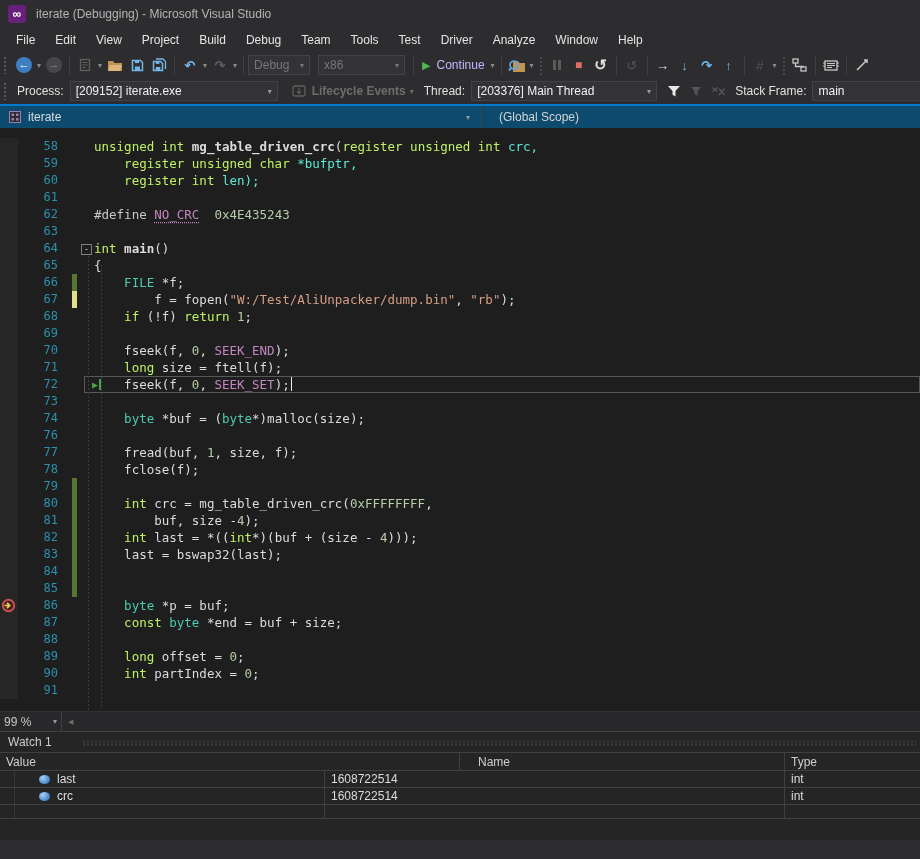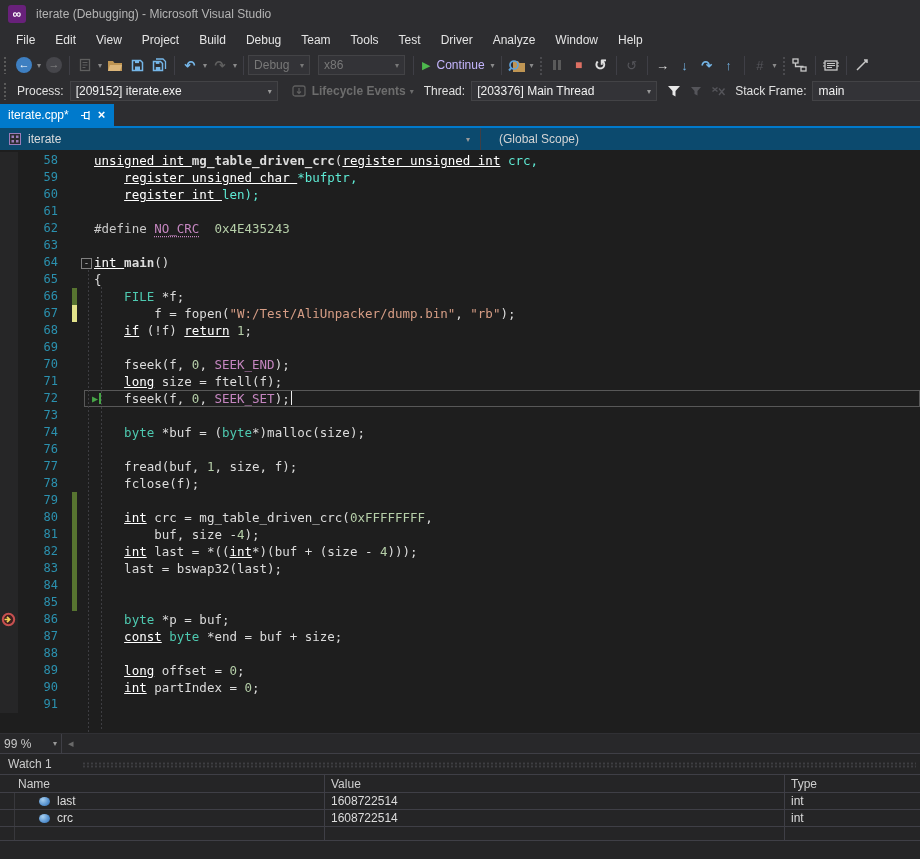--- a/index.html
+++ b/index.html
@@ -45,31 +45,31 @@
   
   #navbar{height:24px;border-top:2px solid #007acc;box-sizing:border-box;display:flex;align-items:center;background:#0c4a6e;}
   #nav-left{width:480px;display:flex;align-items:center;height:100%;}
   #nav-left .nicon{margin:0 7px 0 9px;display:flex;}
   #nav-left .ncaret{margin-left:auto;margin-right:10px;color:#999;font-size:8px;}
   #nav-div{width:1px;height:100%;background:#3f3f46;}
   #nav-right{padding-left:18px;color:#d4d4d4;}
   
   #editor{position:relative;height:583px;background:#1e1e1e;overflow:hidden;
           font-family:"DejaVu Sans Mono","Liberation Mono",monospace;font-size:12.5px;}
-  #code{padding-top:2px;position:relative;}
+  #code{padding-top:10px;position:relative;}
   .line{display:flex;height:17px;line-height:17px;position:relative;}
   .lg{width:18px;flex:none;background:#262627;position:relative;}
   .ln{width:40px;flex:none;text-align:right;color:#2b91af;font-size:12px;}
   .lb{width:26px;flex:none;position:relative;}
   .bar{position:absolute;left:14px;top:0;width:5px;height:17px;}
   .bar.g{background:#577430;}
   .bar.y{background:#e2e28a;}
   .lc{flex:1;position:relative;padding-left:10px;white-space:pre;}
   .line.cur .lc{box-shadow:inset 0 0 0 1px #585858;}
-  .tk-k{color:#ffffff;text-decoration:underline;} .tk-t{color:#4ec9b0;} .tk-f{color:#dcdcdc;font-weight:bold;}
+  .tk-k{color:#bef264;} .tk-t{color:#4ec9b0;} .tk-f{color:#dcdcdc;font-weight:bold;}
   .tk-p{color:#5eead4;} .tk-n{color:#b5cea8;} .tk-s{color:#d69d85;}
   .tk-m{color:#c586c0;} .tk-d{color:#dcdcdc;} .tk-pp{color:#c8c8c8;}
   .tk-mu{color:#c586c0;text-decoration:underline dotted #c586c0;text-underline-offset:3px;}
   .fold{position:absolute;left:-3px;top:4px;width:9px;height:9px;border:1px solid #808080;
         background:#1e1e1e;color:#c8c8c8;font-size:9px;line-height:8px;text-align:center;z-index:3;}
   .runto{position:absolute;left:8px;top:0;z-index:3;display:flex;align-items:center;height:17px;}
   .rt-tri{color:#47a647;font-size:10px;}
   .rt-bar{display:inline-block;width:2px;height:11px;background:#47a647;margin-left:1px;}
   .caret{display:inline-block;width:1.5px;height:14px;background:#ececec;vertical-align:-2px;margin-left:1px;}
   .bpwrap{position:absolute;left:1px;top:1px;}
@@ -292,33 +292,20 @@
           <path d="M1.5 2.5l5 4M6.5 2.5l-5 4" stroke="#55555a" stroke-width="1.4"></path>
           <path d="M8 3.5l5.5 6.5M13.5 3.5L8 10" stroke="#55555a" stroke-width="1.4"></path>
         </svg>
     </span>
     <span class="dlabel" style="margin-left:6px;">Stack Frame:</span>
     <span class="combo" style="flex:1;margin-right:0;border-right:none;">
       <span class="cv" style="color:#f1f1f1;">main</span>
     </span>
   </div>
 
-  <div id="tabstrip">
-    <div id="tab">
-      <span class="tlabel">iterate.cpp*</span>
-      <span class="ticon">
-        <svg width="12" height="11">
-            <path d="M1 5.5h3.5M4.5 2.5h4.5v6H4.5zM9 1v9" stroke="#fff" fill="none" stroke-width="1.2"></path>
-          </svg>
-      </span>
-      <span class="ticon x">
-          <span>×</span>
-        </span>
-    </div>
-  </div>
 
   <div id="navbar">
     <div id="nav-left">
       <span class="nicon">
         <svg width="12" height="12">
             <rect x="0.5" y="0.5" width="11" height="11" fill="#2d2d30" stroke="#9b7cb8"></rect>
             <path d="M2.5 2.5h2.5v2.5H2.5zM7 2.5h2.5v2.5H7zM2.5 7h2.5v2.5H2.5zM7 7h2.5v2.5H7z" fill="#9b7cb8"></path>
           </svg>
       </span>
       <span>iterate</span>
@@ -568,22 +555,22 @@
     <span id="hleft">◂</span>
   </div>
 
   <div id="watch">
     <div id="wtitle">
       <span>Watch 1</span>
       <span class="dots"></span>
     </div>
     <div id="wgrid">
       <div id="whead">
+        <div class="wc wval">Value</div>
         <div class="wc wname">Name</div>
-        <div class="wc wval">Value</div>
         <div class="wc wtype">Type</div>
       </div>
       <div id="watch-rows">
           <div class="wrow">
             <div class="wc wname">
               <span class="wgut"></span>
               <span class="wicon"></span>
               <span class="wtext">last</span>
             </div>
             <div class="wc wval">1608722514</div>

